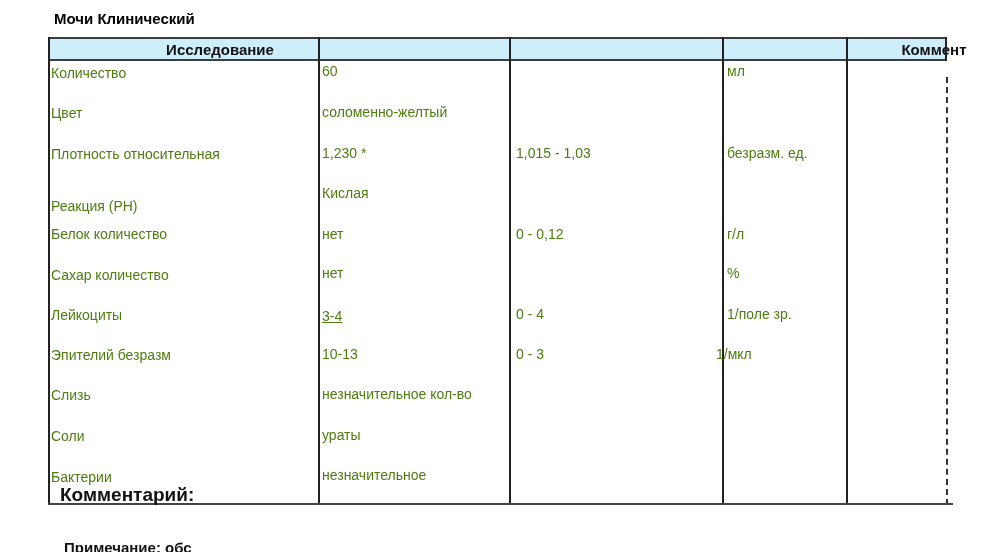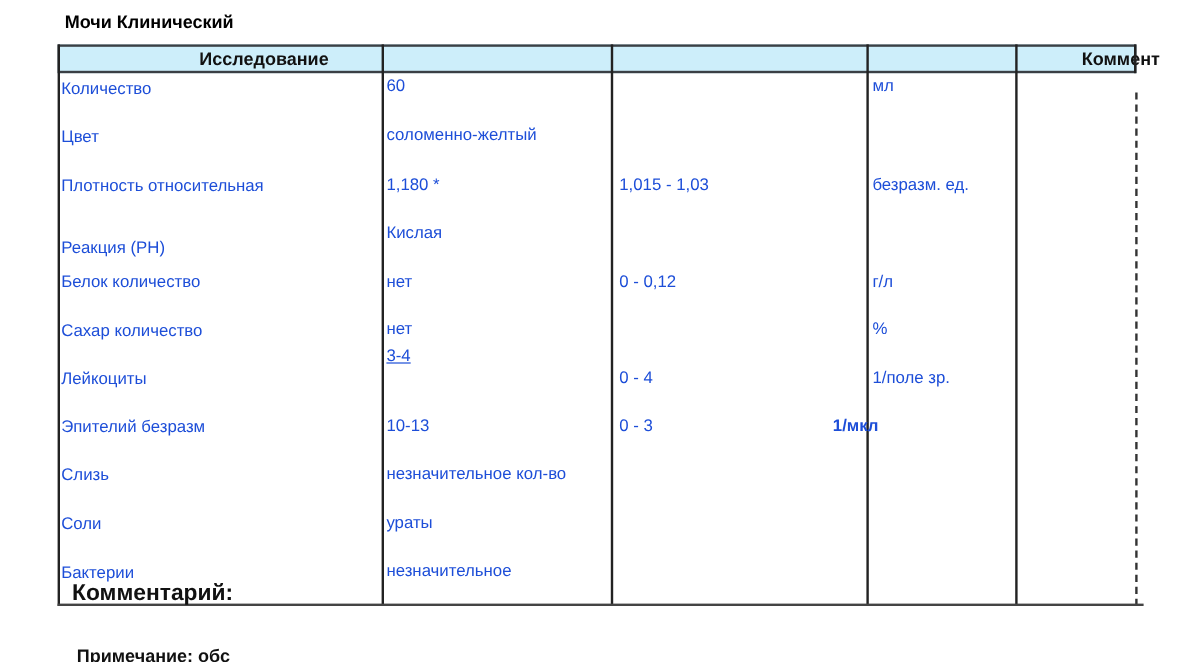--- a/index.html
+++ b/index.html
@@ -27,21 +27,21 @@
   .hcell {
     position: absolute; top: 0; height: 20px;
     font-size: 15px; font-weight: bold; text-align: center; line-height: 22px;
     color: #111;
     padding-left: 35px;
   }
   .vline { position: absolute; width: 2px; background: #222; }
   .dline { position: absolute; width: 0; border-left: 2px dashed #333; }
   .bottomline { position: absolute; height: 2px; background: #444; }
   .cell {
-    position: absolute; font-size: 14px; color: #1d4ed8; white-space: nowrap;
+    position: absolute; font-size: 14px; color: #4d7c0f; white-space: nowrap;
   }
   .comment-label {
     position: absolute; left: 60px; top: 484px;
     font-size: 19px; font-weight: bold;
   }
   .note-label {
     position: absolute; left: 64px; top: 539px;
     font-size: 15px; font-weight: bold;
   }
 </style>
@@ -72,21 +72,21 @@
     <div class="cell" style="left:679px;top:26px;">мл</div>
   </div>
   <div>
     <div class="cell" style="left:3px;top:68px;">Цвет</div>
     <div class="cell" style="left:274px;top:67px;">соломенно-желтый</div>
     <div class="cell" style="left:468px;top:67px;"></div>
     <div class="cell" style="left:679px;top:67px;"></div>
   </div>
   <div>
     <div class="cell" style="left:3px;top:109px;">Плотность относительная</div>
-    <div class="cell" style="left:274px;top:108px;">1,180 *</div>
+    <div class="cell" style="left:274px;top:108px;">1,230 *</div>
     <div class="cell" style="left:468px;top:108px;">1,015 - 1,03</div>
     <div class="cell" style="left:679px;top:108px;">безразм. ед.</div>
   </div>
   <div>
     <div class="cell" style="left:3px;top:149px;margin-top:12px;">Реакция (PH)</div>
     <div class="cell" style="left:274px;top:148px;">Кислая</div>
     <div class="cell" style="left:468px;top:148px;"></div>
     <div class="cell" style="left:679px;top:148px;"></div>
   </div>
   <div>
@@ -96,29 +96,29 @@
     <div class="cell" style="left:679px;top:189px;">г/л</div>
   </div>
   <div>
     <div class="cell" style="left:3px;top:230px;">Сахар количество</div>
     <div class="cell" style="left:274px;top:228px;">нет</div>
     <div class="cell" style="left:468px;top:228px;"></div>
     <div class="cell" style="left:679px;top:228px;">%</div>
   </div>
   <div>
     <div class="cell" style="left:3px;top:270px;">Лейкоциты</div>
-    <div class="cell" style="left:274px;top:251px;text-decoration:underline;">3-4</div>
+    <div class="cell" style="left:274px;top:271px;text-decoration:underline;">3-4</div>
     <div class="cell" style="left:468px;top:269px;">0 - 4</div>
     <div class="cell" style="left:679px;top:269px;">1/поле зр.</div>
   </div>
   <div>
     <div class="cell" style="left:3px;top:310px;">Эпителий безразм</div>
     <div class="cell" style="left:274px;top:309px;">10-13</div>
     <div class="cell" style="left:468px;top:309px;">0 - 3</div>
-    <div class="cell" style="left:646px;top:309px;font-weight:bold;">1/мкл</div>
+    <div class="cell" style="left:668px;top:309px;">1/мкл</div>
   </div>
   <div>
     <div class="cell" style="left:3px;top:350px;">Слизь</div>
     <div class="cell" style="left:274px;top:349px;">незначительное кол-во</div>
     <div class="cell" style="left:468px;top:349px;"></div>
     <div class="cell" style="left:679px;top:349px;"></div>
   </div>
   <div>
     <div class="cell" style="left:3px;top:391px;">Соли</div>
     <div class="cell" style="left:274px;top:390px;">ураты</div>

